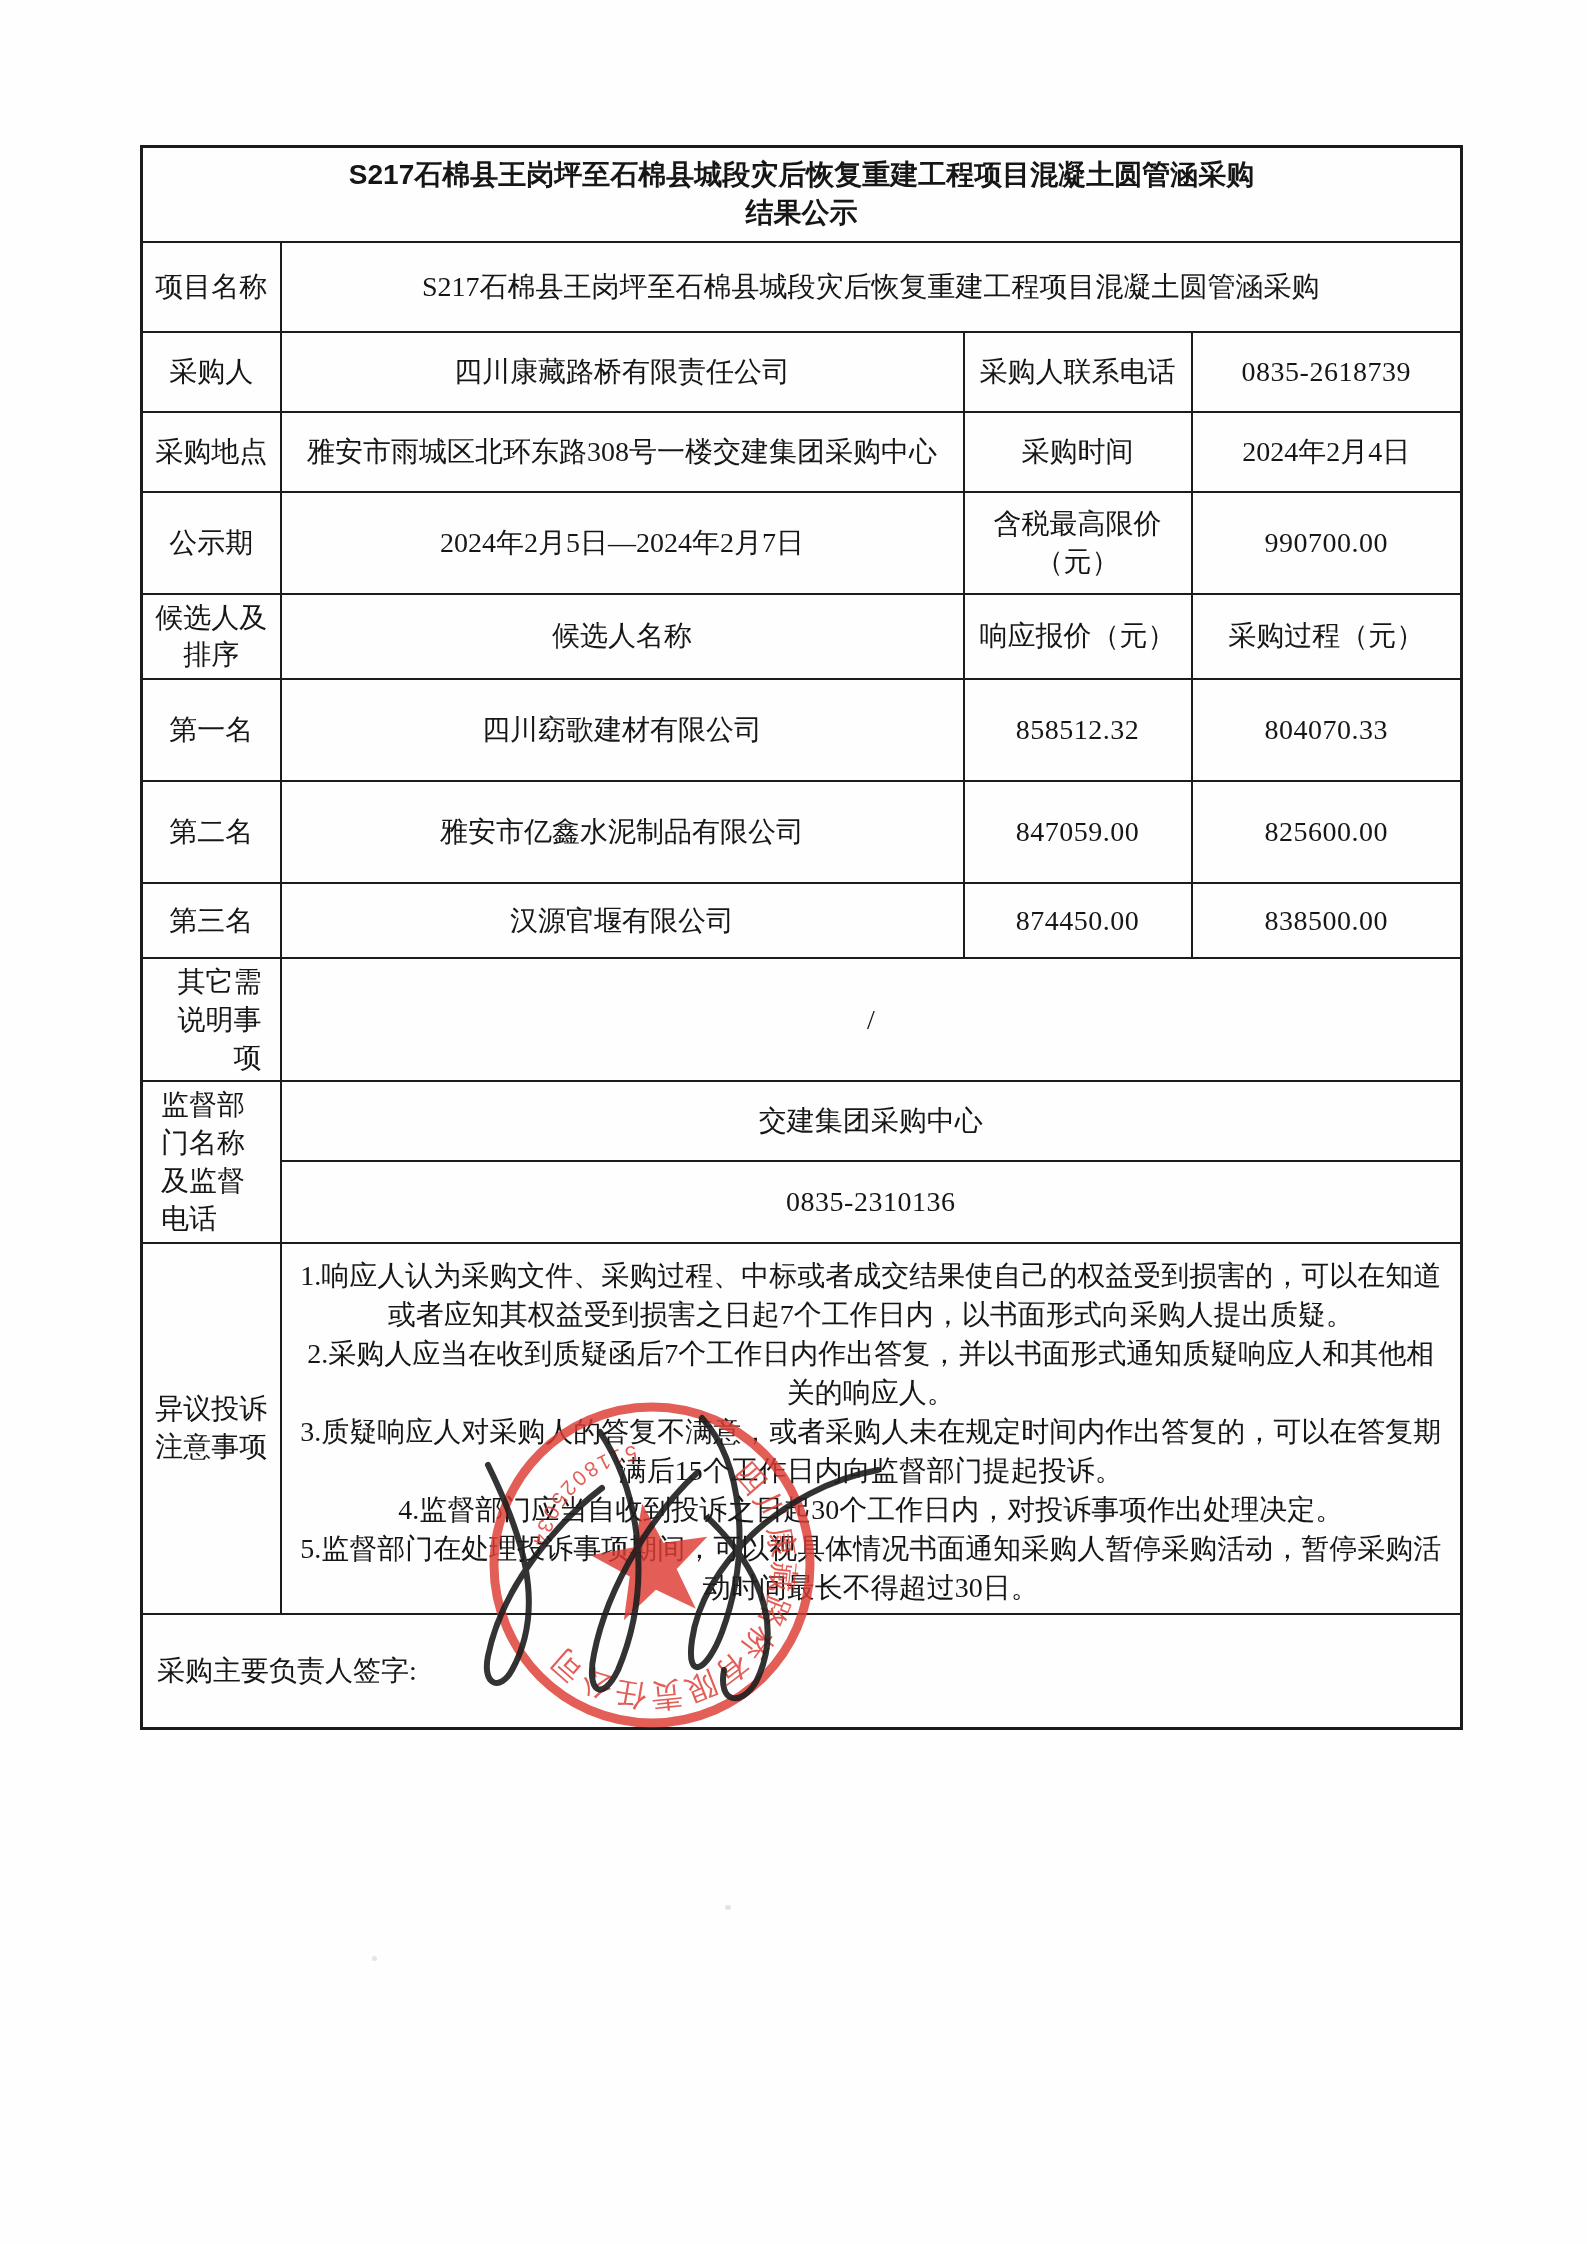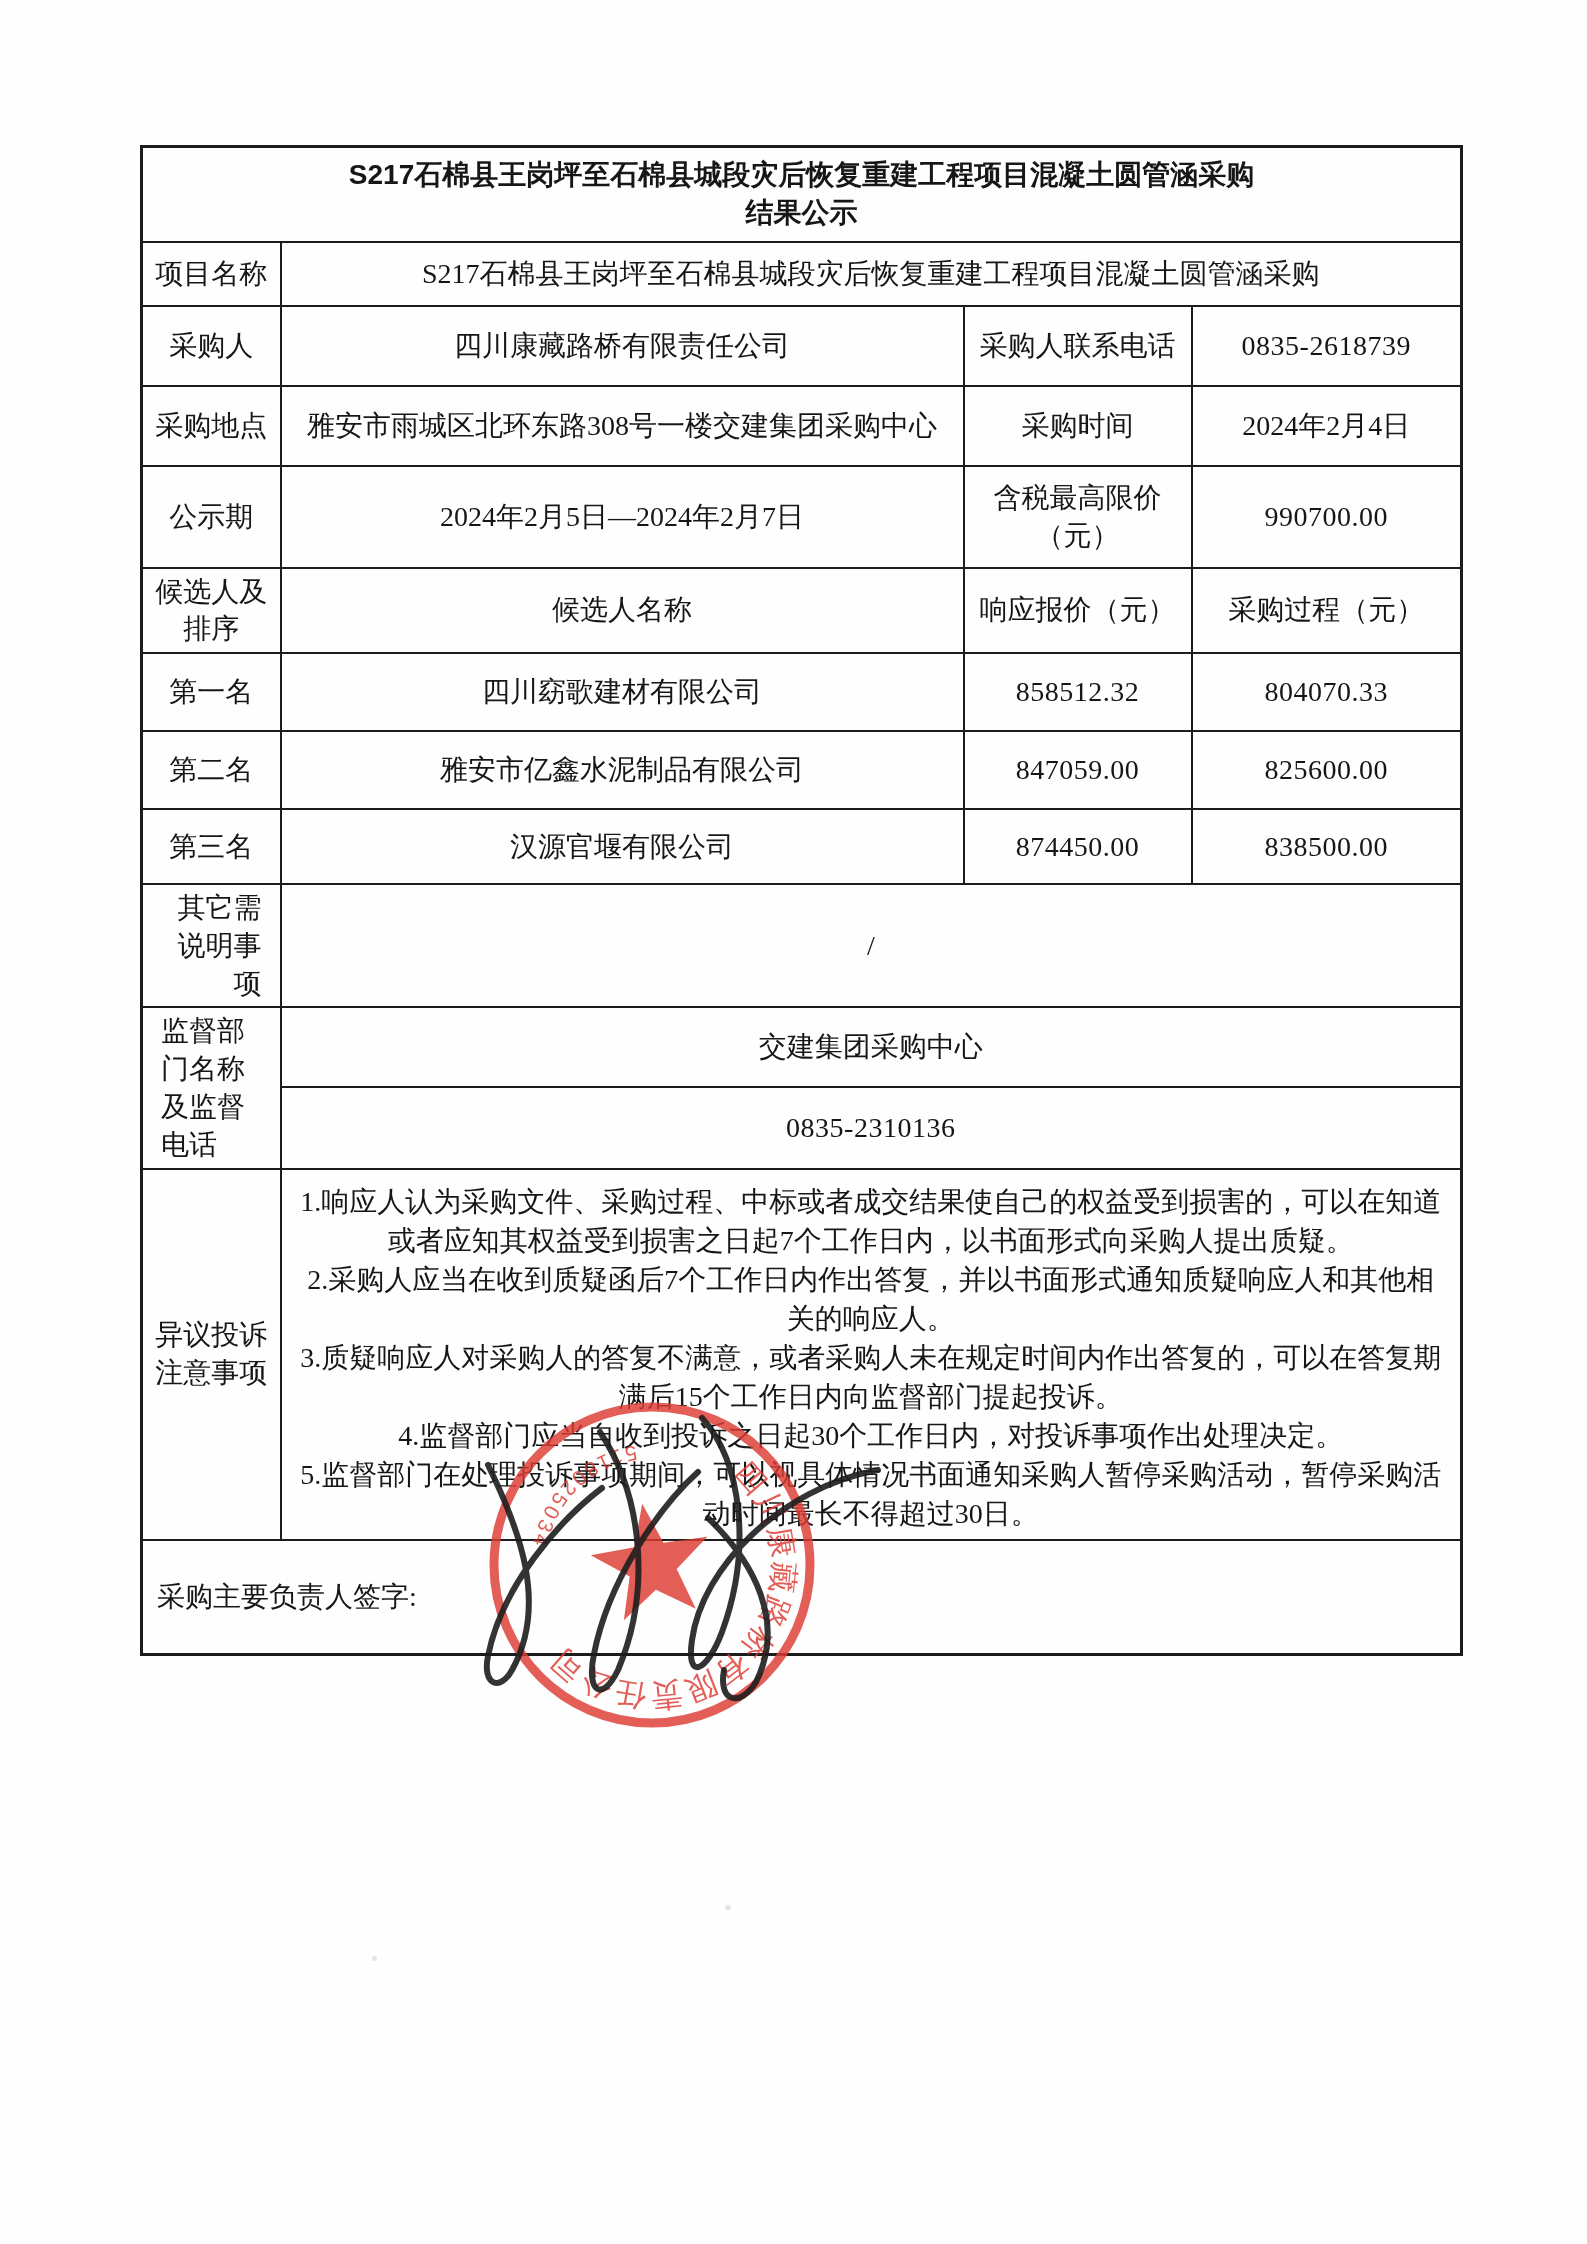--- a/index.html
+++ b/index.html
@@ -45,26 +45,26 @@
   .notice-cell div{line-height:39px;}
   .sign-cell{
     text-align:left !important;
     vertical-align:middle;
     padding-left:14px !important;
   }
   .overlay{position:absolute;pointer-events:none;}
   .speck{position:absolute;background:#c9c9c9;border-radius:50%;opacity:.5;}
   
   tr.h-title{height:95px;}
-  tr.h-r1{height:64px;}
+  tr.h-r1{height:90px;}
   tr.h-r2{height:80px;}
   tr.h-r3{height:80px;margin-top:41px;}
   tr.h-r4{height:102px;}
   tr.h-hdr{height:75px;}
-  tr.h-c{height:78px;}
+  tr.h-c{height:102px;}
   tr.h-c3{height:75px;}
   tr.h-other{height:72px;}
   tr.h-sup1{height:66px;}
   tr.h-sup2{height:68px;}
   tr.h-notice{height:368px;}
   tr.h-sign{height:115px;}
 </style>
 </head>
 <body>
 

